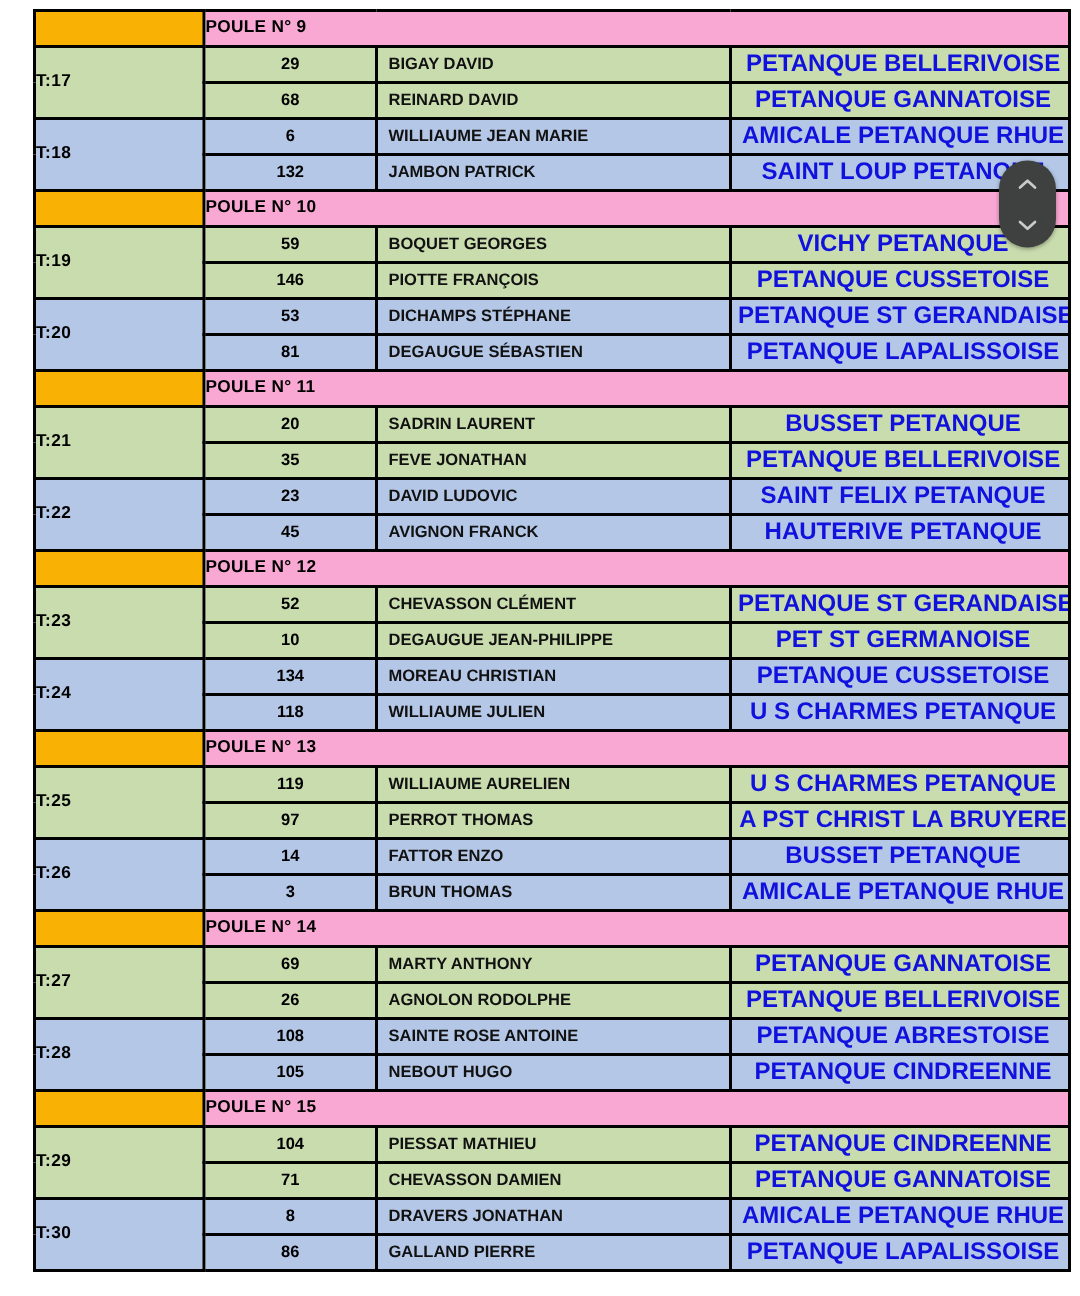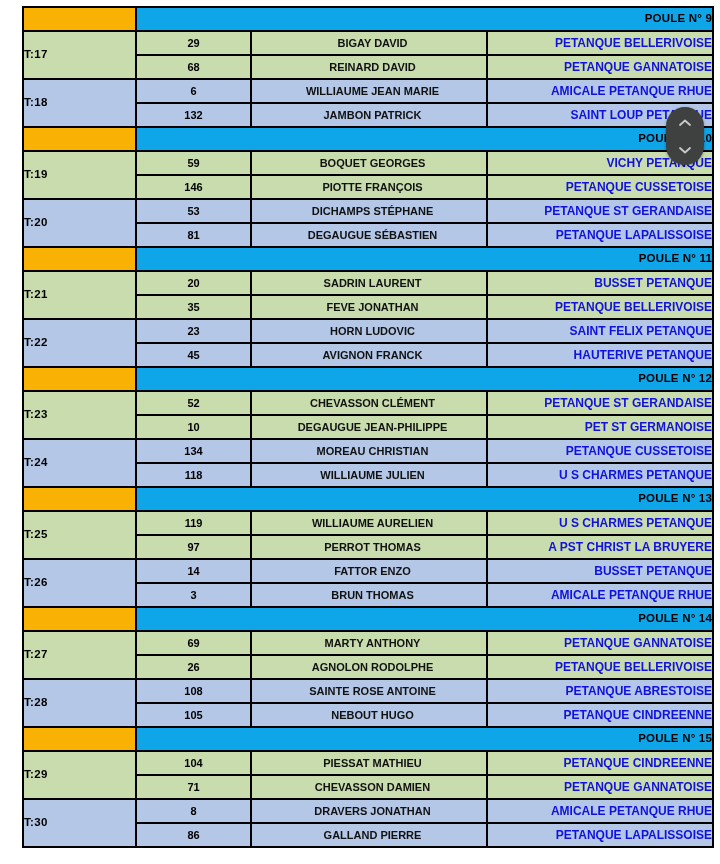--- a/index.html
+++ b/index.html
@@ -51,22 +51,22 @@
   col.c-name  { width: 236px; }
   col.c-club  { width: 226px; }
 
   
   td.poule-tag {
     background: #f9b104;
     border: 2px solid #000000;
     height: 24px;
   }
   td.poule-title {
-    background: #0ea5e9;
-    text-align: right;
+    background: #f9a8d4;
+    text-align: left;
     color: #000000;
     font-size: 11.5px;
     letter-spacing: 0.2px;
     vertical-align: middle;
   }
 
   
   td.team-label {
     text-align: left;
     vertical-align: middle;
@@ -75,32 +75,32 @@
     letter-spacing: 0.3px;
   }
 
   td.num {
     text-align: center;
     vertical-align: middle;
     color: #000000;
     font-size: 11px;
   }
   td.pname {
-    text-align: center;
+    text-align: left;
     vertical-align: middle;
     color: #111111;
     padding-left: 7px;
     font-size: 11px;
   }
   td.club {
-    text-align: right;
+    text-align: center;
     vertical-align: middle;
     color: #1111dd;
     padding-left: 4px;
-    font-size: 12px;
+    font-size: 16px;
   }
 
   tr.green td.team-label,
   tr.green td.num,
   tr.green td.pname,
   tr.green td.club { background: #c9dcae; }
 
   tr.blue td.team-label,
   tr.blue td.num,
   tr.blue td.pname,
@@ -210,21 +210,21 @@
           <td class="club">BUSSET PETANQUE</td>
         </tr>
         <tr class="green rowB">
           <td class="num">35</td>
           <td class="pname">FEVE JONATHAN</td>
           <td class="club">PETANQUE BELLERIVOISE</td>
         </tr>
         <tr class="blue rowA">
           <td class="team-label" rowspan="2">T:22</td>
           <td class="num">23</td>
-          <td class="pname">HORN LUDOVIC</td>
+          <td class="pname">DAVID LUDOVIC</td>
           <td class="club">SAINT FELIX PETANQUE</td>
         </tr>
         <tr class="blue rowB">
           <td class="num">45</td>
           <td class="pname">AVIGNON FRANCK</td>
           <td class="club">HAUTERIVE PETANQUE</td>
         </tr>
         <tr>
           <td class="poule-tag"></td>
           <td class="poule-title" colspan="3">POULE N° 12</td>

